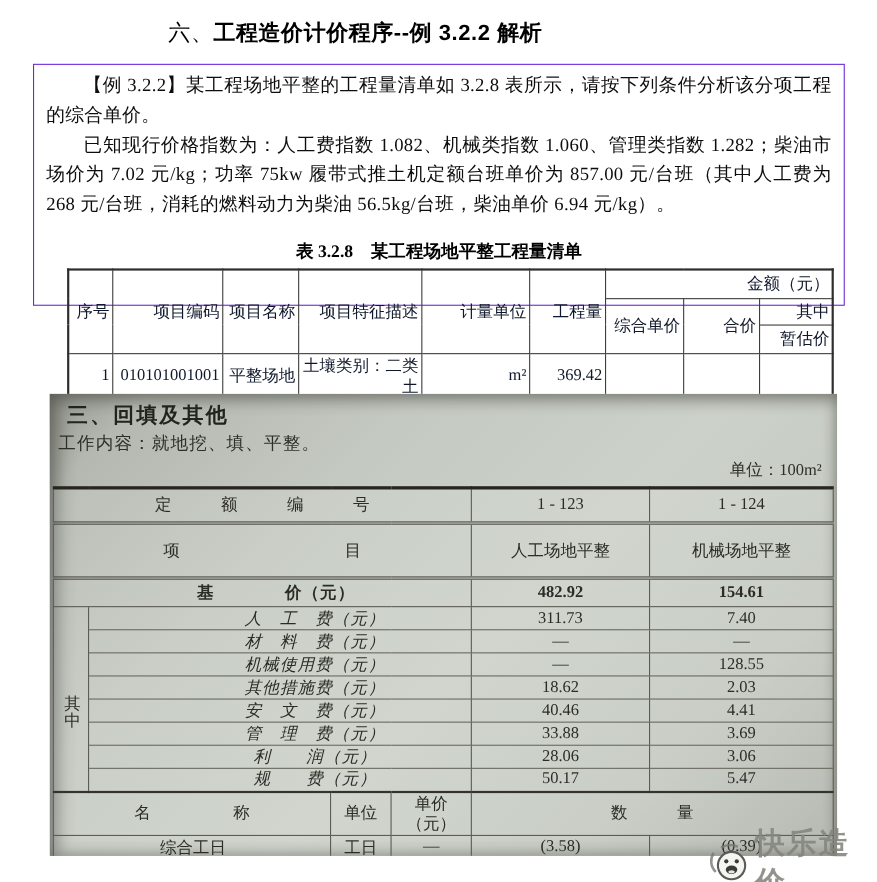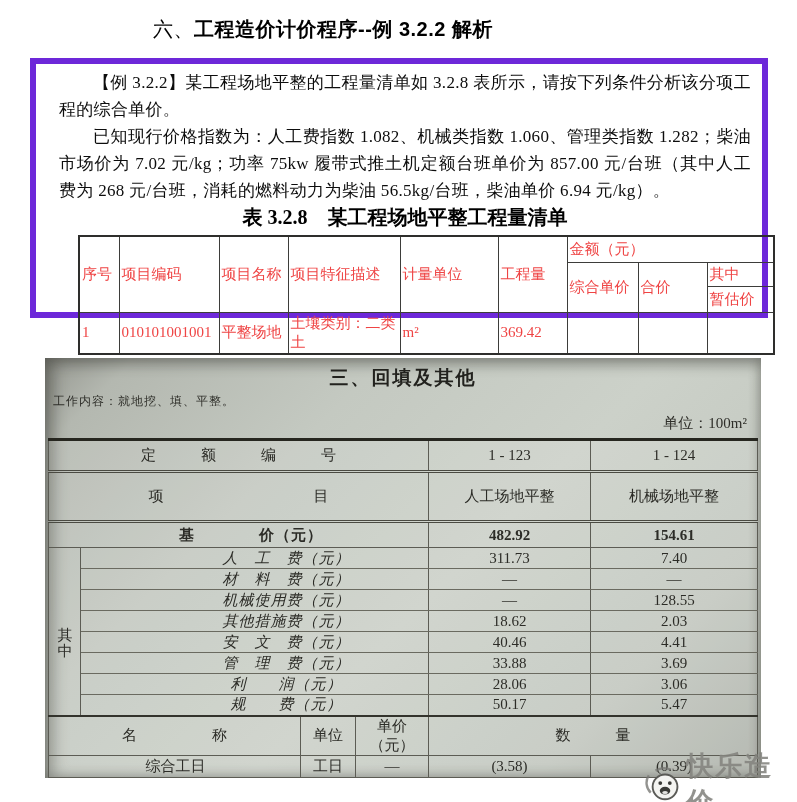--- a/index.html
+++ b/index.html
@@ -5,43 +5,43 @@
   * { margin:0; padding:0; box-sizing:border-box; }
   html,body { width:797px; height:802px; background:#ffffff; overflow:hidden;
     font-family:"Liberation Serif","DejaVu Serif",serif; color:#111; }
   .page { position:relative; width:797px; height:802px; }
 
   .page-title { position:absolute; top:16px; left:0; width:646px; text-align:center;
     font-size:20px; color:#000; letter-spacing:0.5px; }
   .page-title .t-prefix { font-weight:400; }
   .page-title .t-main { font-weight:700; font-family:"Liberation Sans","DejaVu Sans",sans-serif; }
 
-  .example-block { position:absolute; top:58px; left:30px; width:738px; height:260px;
-    border:6px solid #6d28d9; padding:5px 11px 0 23px; }
+  .example-block { position:absolute; top:58px; left:30px; width:738px; height:220px;
+    border:1px solid #6d28d9; padding:5px 11px 0 11px; }
   .para { font-size:17px; line-height:27px; text-align:justify; text-indent:2em;
     color:#0d0d0d; letter-spacing:0.3px; }
 
-  .boq-caption { margin-top:0; text-align:center; font-size:20px; font-weight:700; color:#000; }
+  .boq-caption { margin-top:20px; text-align:center; font-size:16px; font-weight:700; color:#000; }
 
   table { border-collapse:collapse; table-layout:fixed; }
   .boq-table { margin:4px auto 0 19px; width:695px; border:2px solid #2e2e2c; }
-  .boq-table td { border:1px solid #3d3d3a; text-align:left; vertical-align:middle;
-    font-size:15px; color:#ef4444; padding:1px 2px; }
+  .boq-table td { border:1px solid #3d3d3a; text-align:right; vertical-align:middle;
+    font-size:15px; color:#0f172a; padding:1px 2px; }
   .boq-table .hr1 { height:26px; }
   .boq-table .hr2 { height:24px; }
   .boq-table .hr3 { height:26px; }
   .boq-table .dr  { height:30px; }
 
   .photo { position:absolute; top:358px; left:45px; width:716px; height:420px; overflow:hidden;
     background:linear-gradient(135deg,#94968f 0%, #b4b8b0 8%, #c4c9c1 30%, #ccd1c9 55%, #c3c8c0 80%, #adb1a9 100%);
     box-shadow:inset 10px 0 14px rgba(55,55,50,0.35), inset 0 8px 12px rgba(55,55,50,0.30),
                inset -4px -4px 10px rgba(55,55,50,0.18);
     color:#2e2e29; }
-  .p-title { padding-top:7px; text-align:center; font-size:19px; font-weight:700; letter-spacing:2px; color:#22221e; }
-  .p-work { padding:2px 0 0 8px; font-size:12px; letter-spacing:1px; }
+  .p-title { padding-top:7px; text-align:left; font-size:19px; font-weight:700; letter-spacing:2px; color:#22221e;margin-left:16px; }
+  .p-work { padding:2px 0 0 8px; font-size:16px; letter-spacing:1px; }
   .p-unit { padding:4px 14px 0 0; text-align:right; font-size:15px;margin-left:16px; }
 
   .q-table { margin:5px 0 0 3px; width:709px; background:rgba(255,255,255,0.10);
     border-left:1px solid #55554d; border-right:1px solid #55554d;
     border-top:3px solid #26261f; }
   .q-table td { border:1px solid #5c5c54; text-align:center; vertical-align:middle;
     font-size:15px; color:#2c2c27; padding:0 2px; }
   .q-table .r-no td { height:32px; border-bottom:3px double #4a4a42; }
   .q-table .r-item td { height:50px; border-bottom:3px double #4a4a42;margin-left:44px; }
   .q-table .r-base td { height:26px; }

